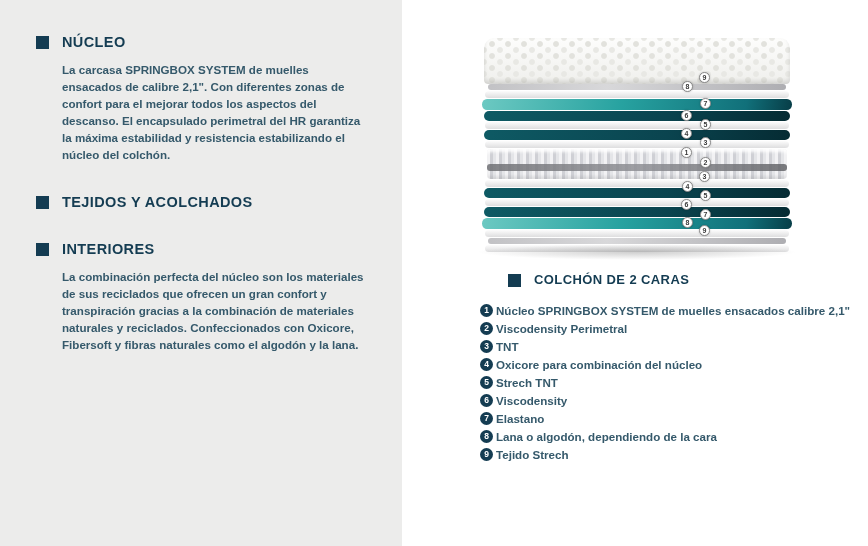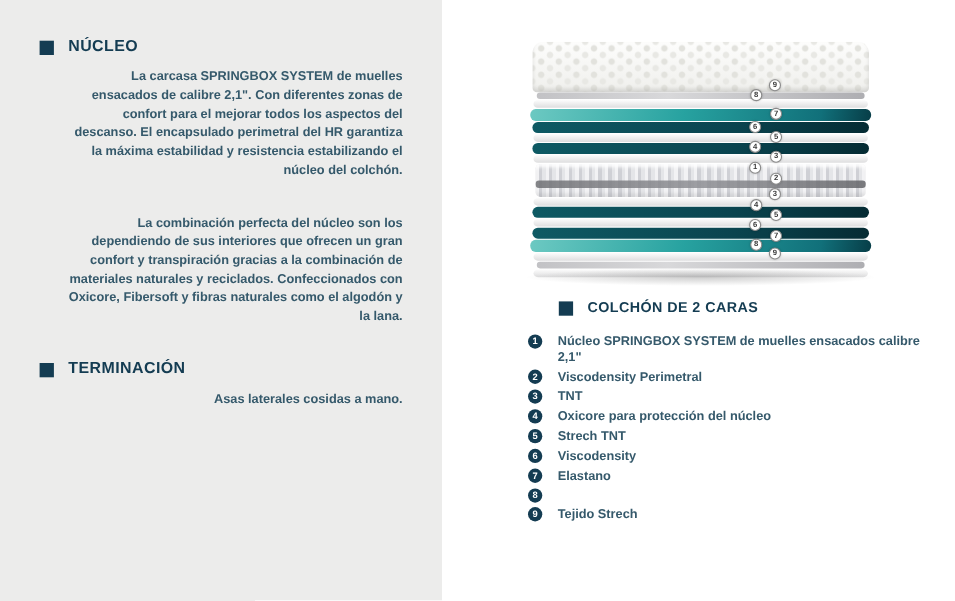--- a/index.html
+++ b/index.html
@@ -10,29 +10,29 @@
   }
   .page{display:flex;width:868px;height:546px;}
 
   
   .left-col{
     width:402px;height:546px;box-sizing:border-box;
     background:#ececeb;
     padding:34px 36px 0 36px;
   }
   .section{margin-bottom:31px;}
-  .sec-head{display:flex;align-items:flex-end;}
+  .sec-head{display:flex;align-items:center;}
   .sq{width:13px;height:13px;background:#143c52;flex:0 0 13px;}
   .sec-title{
     margin-left:13px;color:#143c52;font-size:14.5px;font-weight:bold;
     letter-spacing:.4px;
   }
   .sec-body{
     margin:11px 0 0 26px;max-width:320px;
-    color:#35596b;font-size:11.6px;line-height:17px;font-weight:bold;text-align:right;
+    color:#35596b;font-size:11.6px;line-height:17px;font-weight:bold;
   }
 
   
   .right-col{flex:1;position:relative;background:#ffffff;}
 
   
   .figure{position:relative;width:466px;height:262px;}
   .mattress{position:absolute;left:80px;top:38px;width:310px;}
   .layer{position:relative;}
   .quilt{
@@ -87,52 +87,53 @@
   .legend-head{display:flex;align-items:flex-end;padding-left:28px;}
   .legend-title{margin-left:13px;color:#143c52;font-size:13px;font-weight:bold;letter-spacing:.4px;}
   .legend-list{margin-top:17px;}
   .legend-item{display:flex;align-items:flex-start;margin-bottom:4.5px;}
   .badge{
     flex:0 0 13px;width:13px;height:13px;border-radius:50%;
     background:#143c52;color:#ffffff;font-size:8.5px;font-weight:bold;
     line-height:13px;text-align:center;margin-top:0px;
   }
   .legend-label{
-    margin-left:14px;color:#35596b;font-size:11.6px;font-weight:bold;line-height:13.5px;
+    margin-left:3px;color:#35596b;font-size:11.6px;font-weight:bold;line-height:13.5px;
   }
 </style>
 </head>
 <body>
 
 <div class="page">
 
   <div class="left-col">
 
     <div class="section">
       <div class="sec-head">
         <div class="sq"></div>
         <div class="sec-title">NÚCLEO</div>
       </div>
       <div class="sec-body">La carcasa SPRINGBOX SYSTEM de muelles ensacados de calibre 2,1". Con diferentes zonas de confort para el mejorar todos los aspectos del descanso. El encapsulado perimetral del HR garantiza la máxima estabilidad y resistencia estabilizando el núcleo del colchón.</div>
     </div>
 
     <div class="section">
-    </div>
-
-    <div class="section">
-      <div class="sec-body">La combinación perfecta del núcleo son los dependiendo de sus interiores que ofrecen un gran confort y transpiración gracias a la combinación de materiales naturales y reciclados. Confeccionados con Oxicore, Fibersoft y fibras naturales como el algodón y la lana.</div>
+      <div class="sec-head">
+        <div class="sq"></div>
+        <div class="sec-title">TEJIDOS Y ACOLCHADOS</div>
+      </div>
     </div>
 
     <div class="section">
       <div class="sec-head">
         <div class="sq"></div>
-        <div class="sec-title">TERMINACIÓN</div>
-      </div>
-      <div class="sec-body">Asas laterales cosidas a mano.</div>
-    </div>
+        <div class="sec-title">INTERIORES</div>
+      </div>
+      <div class="sec-body">La combinación perfecta del núcleo son los materiales de sus reciclados que ofrecen un gran confort y transpiración gracias a la combinación de materiales naturales y reciclados. Confeccionados con Oxicore, Fibersoft y fibras naturales como el algodón y la lana.</div>
+    </div>
+
 
   </div>
 
   <div class="right-col">
 
     <div class="figure">
       <div class="mattress">
         <div class="layer quilt"></div>
         <div class="layer strip-gray"></div>
         <div class="layer strip-white"></div>
@@ -187,36 +188,37 @@
           <div class="legend-item">
             <div class="badge">2</div>
             <div class="legend-label">Viscodensity Perimetral</div>
           </div>
           <div class="legend-item">
             <div class="badge">3</div>
             <div class="legend-label">TNT</div>
           </div>
           <div class="legend-item">
             <div class="badge">4</div>
-            <div class="legend-label">Oxicore para protección del núcleo</div>
+            <div class="legend-label">Oxicore para combinación del núcleo</div>
           </div>
           <div class="legend-item">
             <div class="badge">5</div>
             <div class="legend-label">Strech TNT</div>
           </div>
           <div class="legend-item">
             <div class="badge">6</div>
             <div class="legend-label">Viscodensity</div>
           </div>
           <div class="legend-item">
             <div class="badge">7</div>
             <div class="legend-label">Elastano</div>
           </div>
           <div class="legend-item">
             <div class="badge">8</div>
+            <div class="legend-label">Lana o algodón, dependiendo de la cara</div>
           </div>
           <div class="legend-item">
             <div class="badge">9</div>
             <div class="legend-label">Tejido Strech</div>
           </div>
         </div>
     </div>
 
   </div>
 </div>

